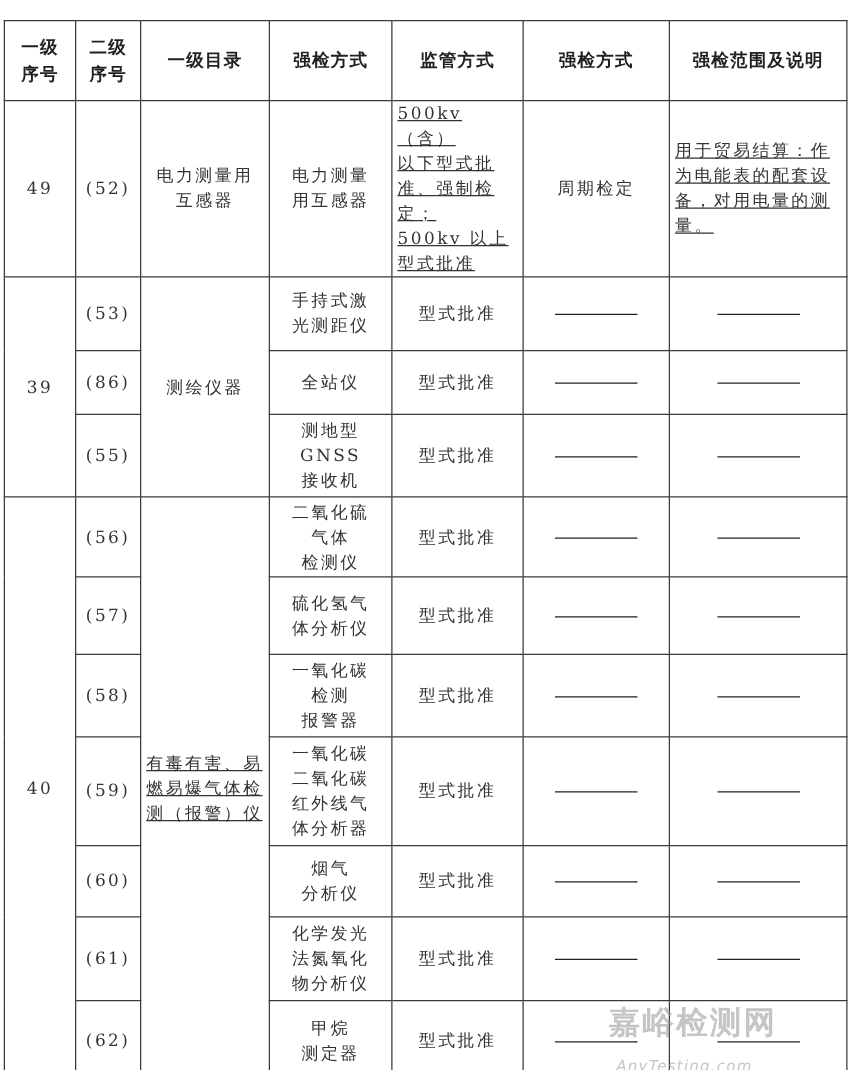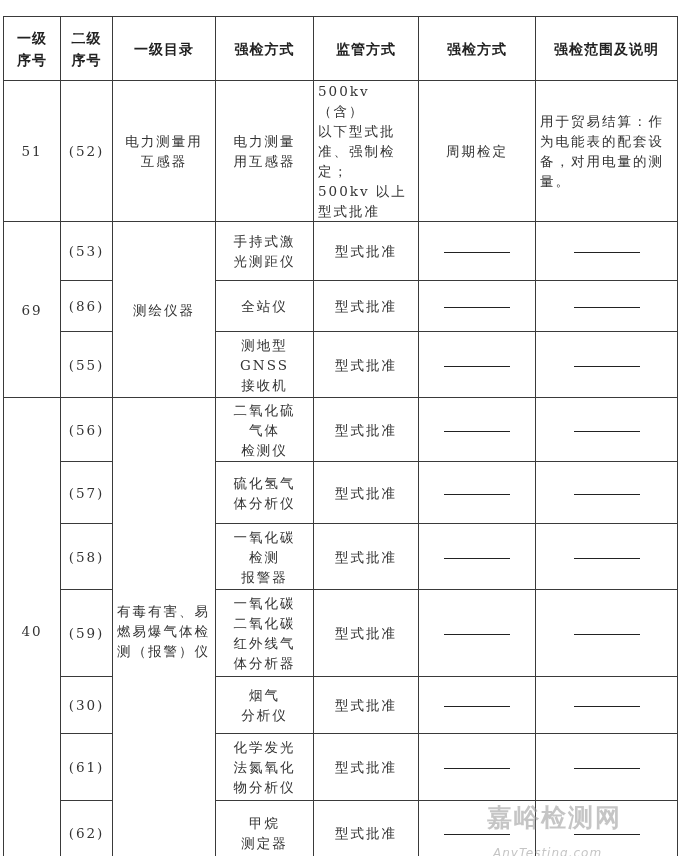--- a/index.html
+++ b/index.html
@@ -5,21 +5,21 @@
   html, body { margin: 0; padding: 0; background: #ffffff; }
   body { width: 680px; height: 856px; position: relative; overflow: hidden;
          font-family: "DejaVu Serif", "Liberation Serif", serif; color: #333; }
   table.main { position: absolute; left: 3px; top: 16px; border-collapse: collapse;
                table-layout: fixed; width: 674px; padding-left: 44px; }
   table.main td, table.main th { border: 1.3px solid #3a3a3a; text-align: center;
                vertical-align: middle; padding: 0 4px; font-size: 13.5px; line-height: 20px;
                letter-spacing: 2px; font-weight: normal; }
   table.main th { font-family: "DejaVu Sans", "Liberation Sans", sans-serif; font-weight: bold;
                font-size: 14px; color: #222; letter-spacing: 1px; line-height: 22px; }
-  .left { text-align: left !important; }
+  .left { text-align: left !important; text-decoration: underline; }
   .dash { display: inline-block; width: 66px; height: 0; border-top: 1.4px solid #222; vertical-align: middle; }
   .ml { white-space: pre-line; }
   .watermark { position: absolute; left: 487px; top: 804px; color: rgba(150,150,150,0.55);
                font-family: "DejaVu Sans", sans-serif; }
   .wm-cn { font-size: 25px; font-weight: bold; letter-spacing: 2px; line-height: 28px; text-align: right; }
   .wm-en { font-size: 12px; font-style: italic; letter-spacing: 1px; margin-left: 6px; line-height: 12px; margin-top: 15px; }
 </style>
 </head>
 <body>
 
@@ -42,38 +42,38 @@
       <th>一级目录</th>
       <th>强检方式</th>
       <th>监管方式</th>
       <th>强检方式</th>
       <th>强检范围及说明</th>
     </tr>
   </thead>
   <tbody>
 
     <tr style="height:130px">
-      <td>51</td>
+      <td>49</td>
       <td>(52)</td>
       <td class="ml">电力测量用
 互感器</td>
       <td class="ml">电力测量
 用互感器</td>
       <td class="ml left">500kv（含）
 以下型式批
 准、强制检
 定；
 500kv 以上
 型式批准</td>
       <td>周期检定</td>
       <td class="left">用于贸易结算：作为电能表的配套设备，对用电量的测量。</td>
     </tr>
 
     <tr style="height:59px">
-      <td rowspan="3">69</td>
+      <td rowspan="3">39</td>
       <td>(53)</td>
       <td rowspan="3" class="ml">测绘仪器</td>
       <td class="ml">手持式激
 光测距仪</td>
       <td>型式批准</td>
       <td><span class="dash"></span></td>
       <td><span class="dash"></span></td>
     </tr>
     <tr style="height:51px">
       <td>(86)</td>
@@ -124,21 +124,21 @@
       <td>(59)</td>
       <td class="ml">一氧化碳
 二氧化碳
 红外线气
 体分析器</td>
       <td>型式批准</td>
       <td><span class="dash"></span></td>
       <td><span class="dash"></span></td>
     </tr>
     <tr style="height:57px">
-      <td>(30)</td>
+      <td>(60)</td>
       <td class="ml">烟气
 分析仪</td>
       <td>型式批准</td>
       <td><span class="dash"></span></td>
       <td><span class="dash"></span></td>
     </tr>
     <tr style="height:67px">
       <td>(61)</td>
       <td class="ml">化学发光
 法氮氧化

